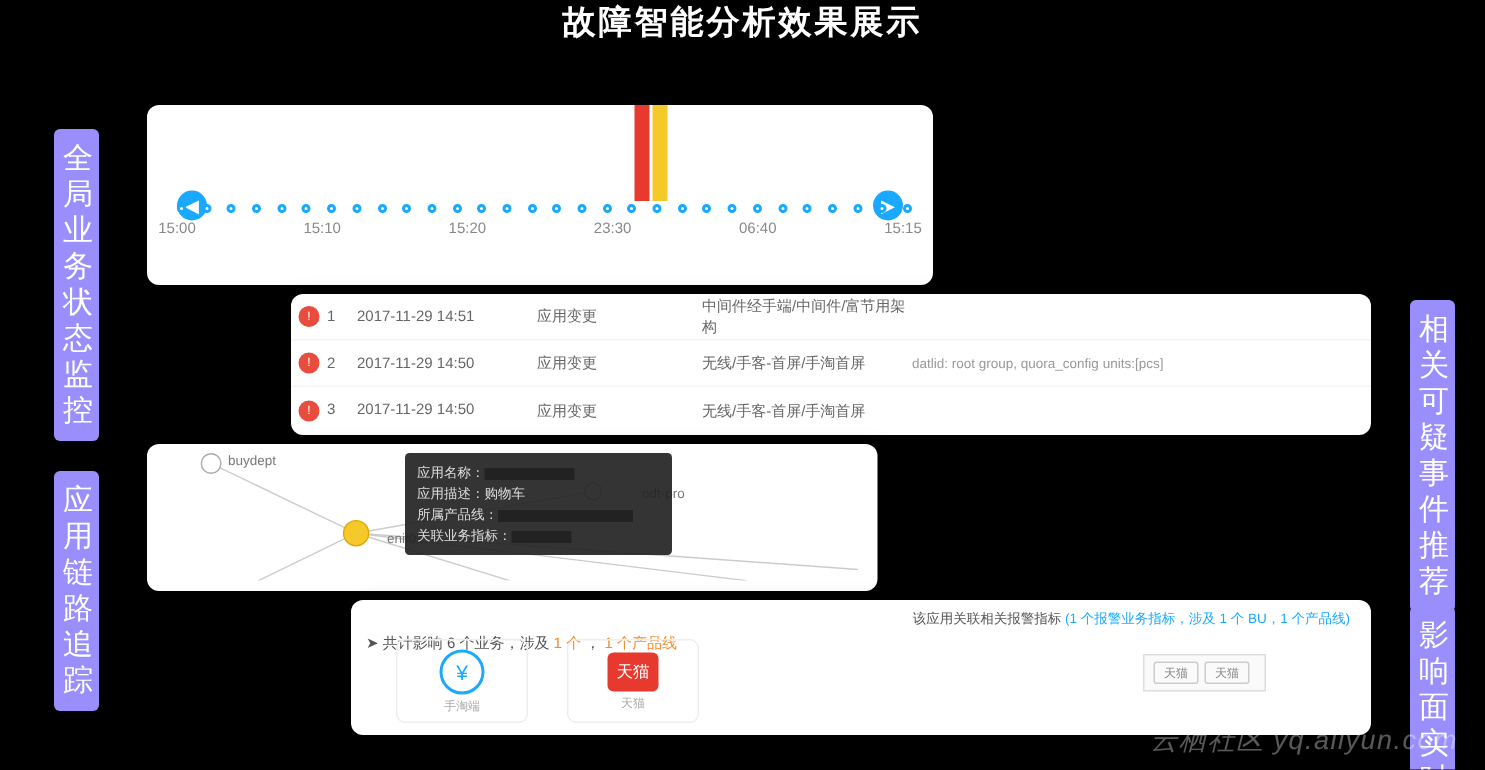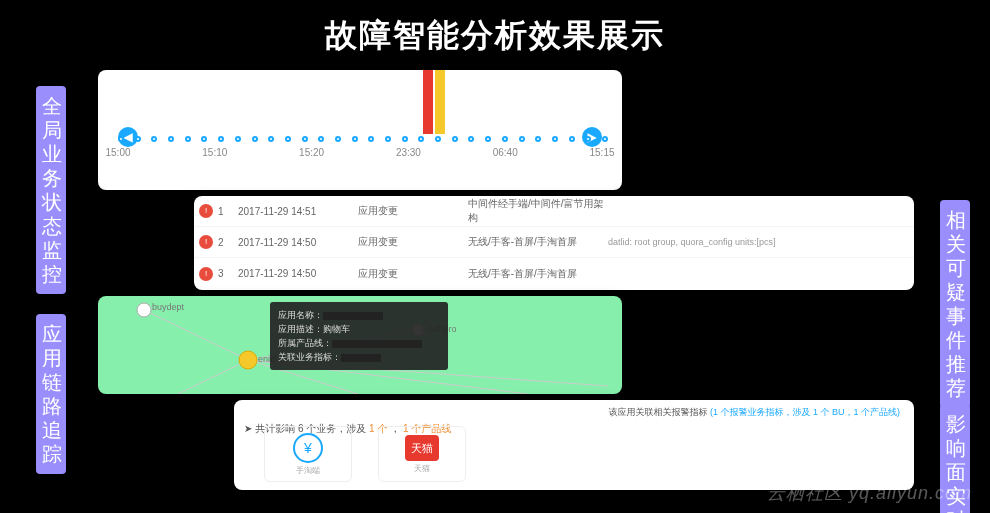--- a/index.html
+++ b/index.html
@@ -1,17 +1,17 @@
 <!DOCTYPE html>
 <html><head>
 <meta charset="utf-8">
 <style>
   * { box-sizing: border-box; margin: 0; padding: 0; }
   html, body { width: 990px; height: 513px; background: #000; font-family: "Microsoft YaHei", Arial, sans-serif; overflow: hidden; position: relative; }
-  .title { width: 100%; text-align: center; color: #fff; font-size: 32px; font-weight: 700; padding-top: 14px; letter-spacing: 2px; }
+  .title { width: 100%; text-align: center; color: #fff; font-size: 22px; font-weight: 700; letter-spacing: 2px; }
   .label { position: absolute; width: 30px; background: #9a8efc; color: #fff; font-size: 20px; line-height: 1.2; text-align: center; padding: 8px 6px; border-radius: 4px; }
   .panel { position: absolute; background: #fff; border-radius: 8px; box-shadow: 0 4px 14px rgba(0,0,0,.35); overflow: hidden; }
 
   
   #p1 { left: 98px; top: 70px; width: 524px; height: 120px; }
   .timeline { position: absolute; left: 20px; right: 20px; bottom: 22px; height: 60px; }
   .axis { position: absolute; left: 22px; right: 22px; bottom: 30px; height: 2px; }
   .arrow { position:absolute; width:20px; height:20px; border-radius:50%; background:#1aa9ff; top:-9px; color:#fff; font-size:12px; line-height:20px; text-align:center;}
   .arrow.l{left:-22px;} .arrow.r{right:-22px;}
   .ticks { position:absolute; left:0; right:0; bottom:30px; height:0;}
@@ -22,21 +22,21 @@
 
   
   #p2 { left: 194px; top: 196px; width: 720px; height: 94px; background:#fff; }
   .evtrow { display:flex; align-items:center; height:31px; font-size:10px; color:#666; border-bottom:1px solid #f4f4f4; }
   .evtrow:last-child{border-bottom:none;}
   .ic { width:24px; text-align:center; }
   .ic span{ display:inline-block; width:14px; height:14px; border-radius:50%; background:#e74c3c; color:#fff; font-size:8px; line-height:14px;}
   .c1{width:20px;} .c2{width:120px;} .c3{width:110px;} .c4{width:140px;} .c5{flex:1; color:#999; font-size:9px;}
 
   
-  #p3 { left: 98px; top: 296px; width: 524px; height: 98px; background:#86efac;}
+  #p3 { left: 98px; top: 296px; width: 487px; height: 98px; background:#ffffff;}
   #topo-svg{position:absolute;inset:0;}
   .tooltip{ position:absolute; left:172px; top:6px; width:178px; background:rgba(35,35,35,.92); color:#ddd; font-size:9px; padding:6px 8px; border-radius:3px;}
   .tooltip div{line-height:14px; white-space:nowrap;}
   .tooltip .redact{ display:inline-block; height:8px; background:#222; vertical-align:middle;}
   .node-lbl{position:absolute; font-size:9px; color:#777;}
 
   
   #p4 { left: 234px; top: 400px; width: 680px; height: 90px; background:#fff;}
   .caption{ font-size:10px; color:#555; padding:22px 10px;}
   .caption .hl{ color:#f08c2e; }
@@ -181,15 +181,18 @@
     </div>
     <div class="card">
       <div class="badge-red">天猫</div>
       <span>天猫</span>
     </div>
   </div>
   <div class="impact-right">
     <span>该应用关联相关报警指标 </span>
     <span class="link">(1 个报警业务指标，涉及 1 个 BU，1 个产品线)</span>
   </div>
+  <div class="tag">
+    <span>天猫</span><span>天猫</span>
+  </div>
 </div>
 
 <div class="watermark">云栖社区  yq.aliyun.com</div>
 
 </body></html>

